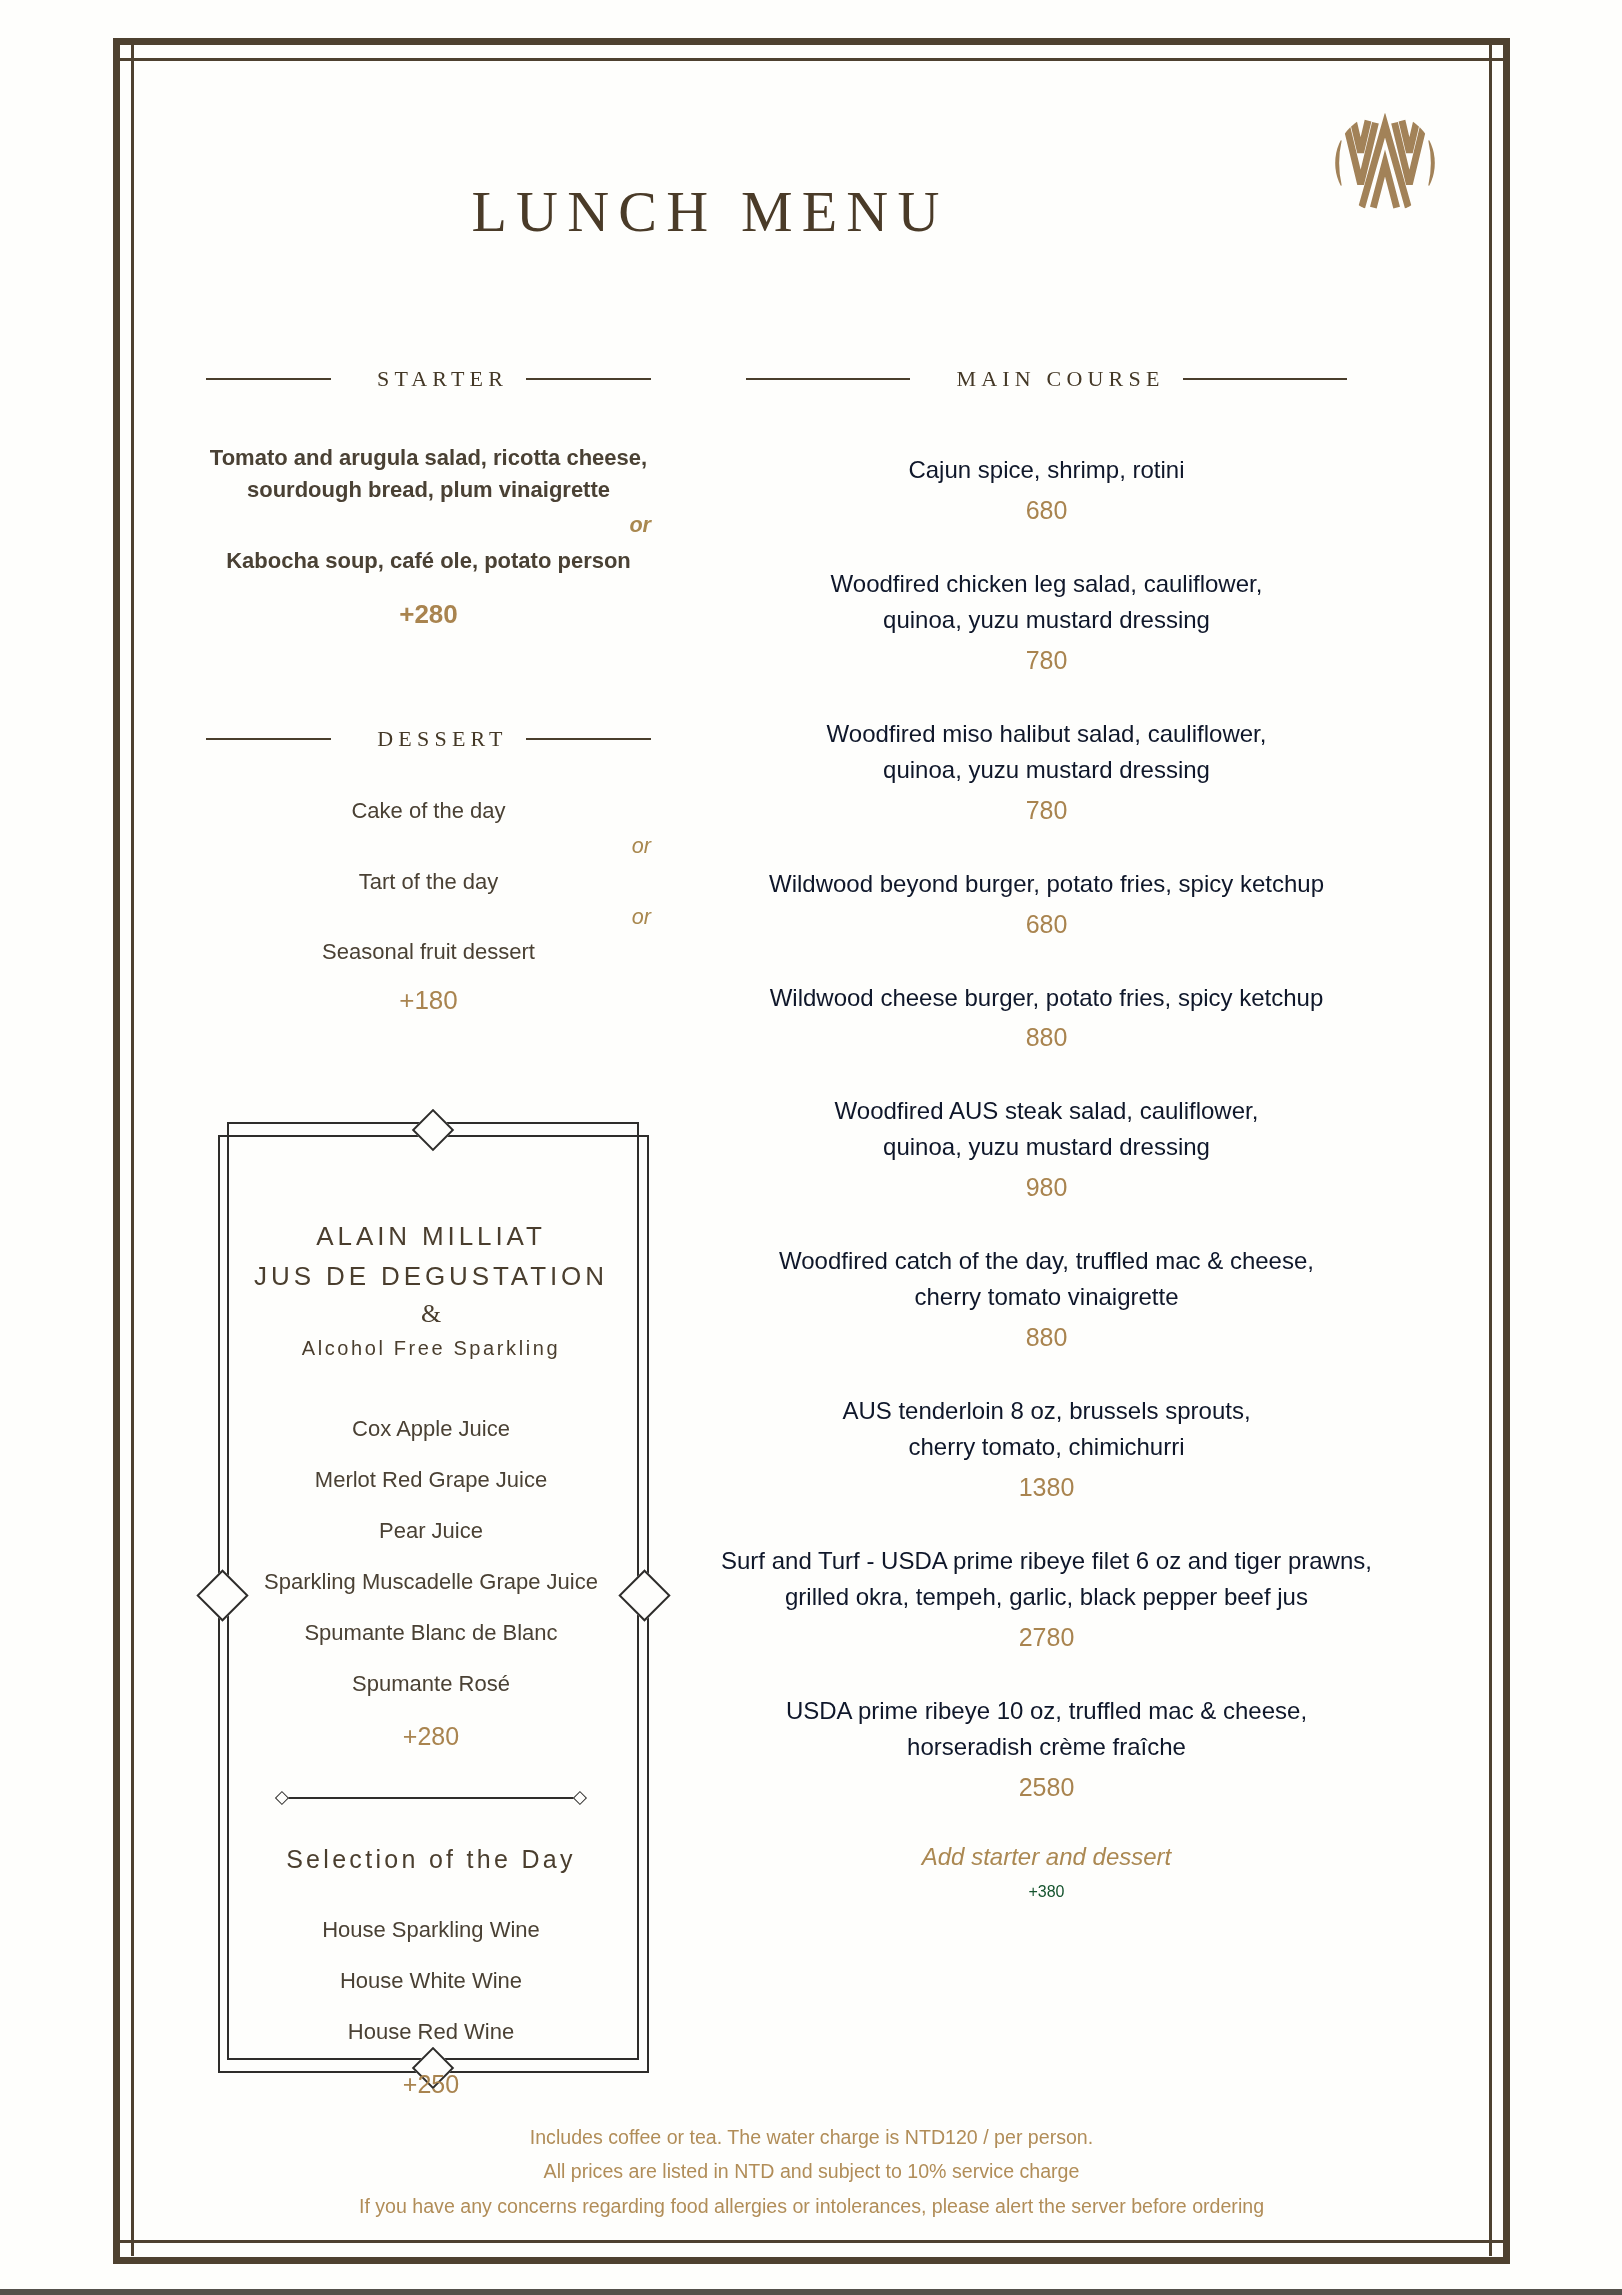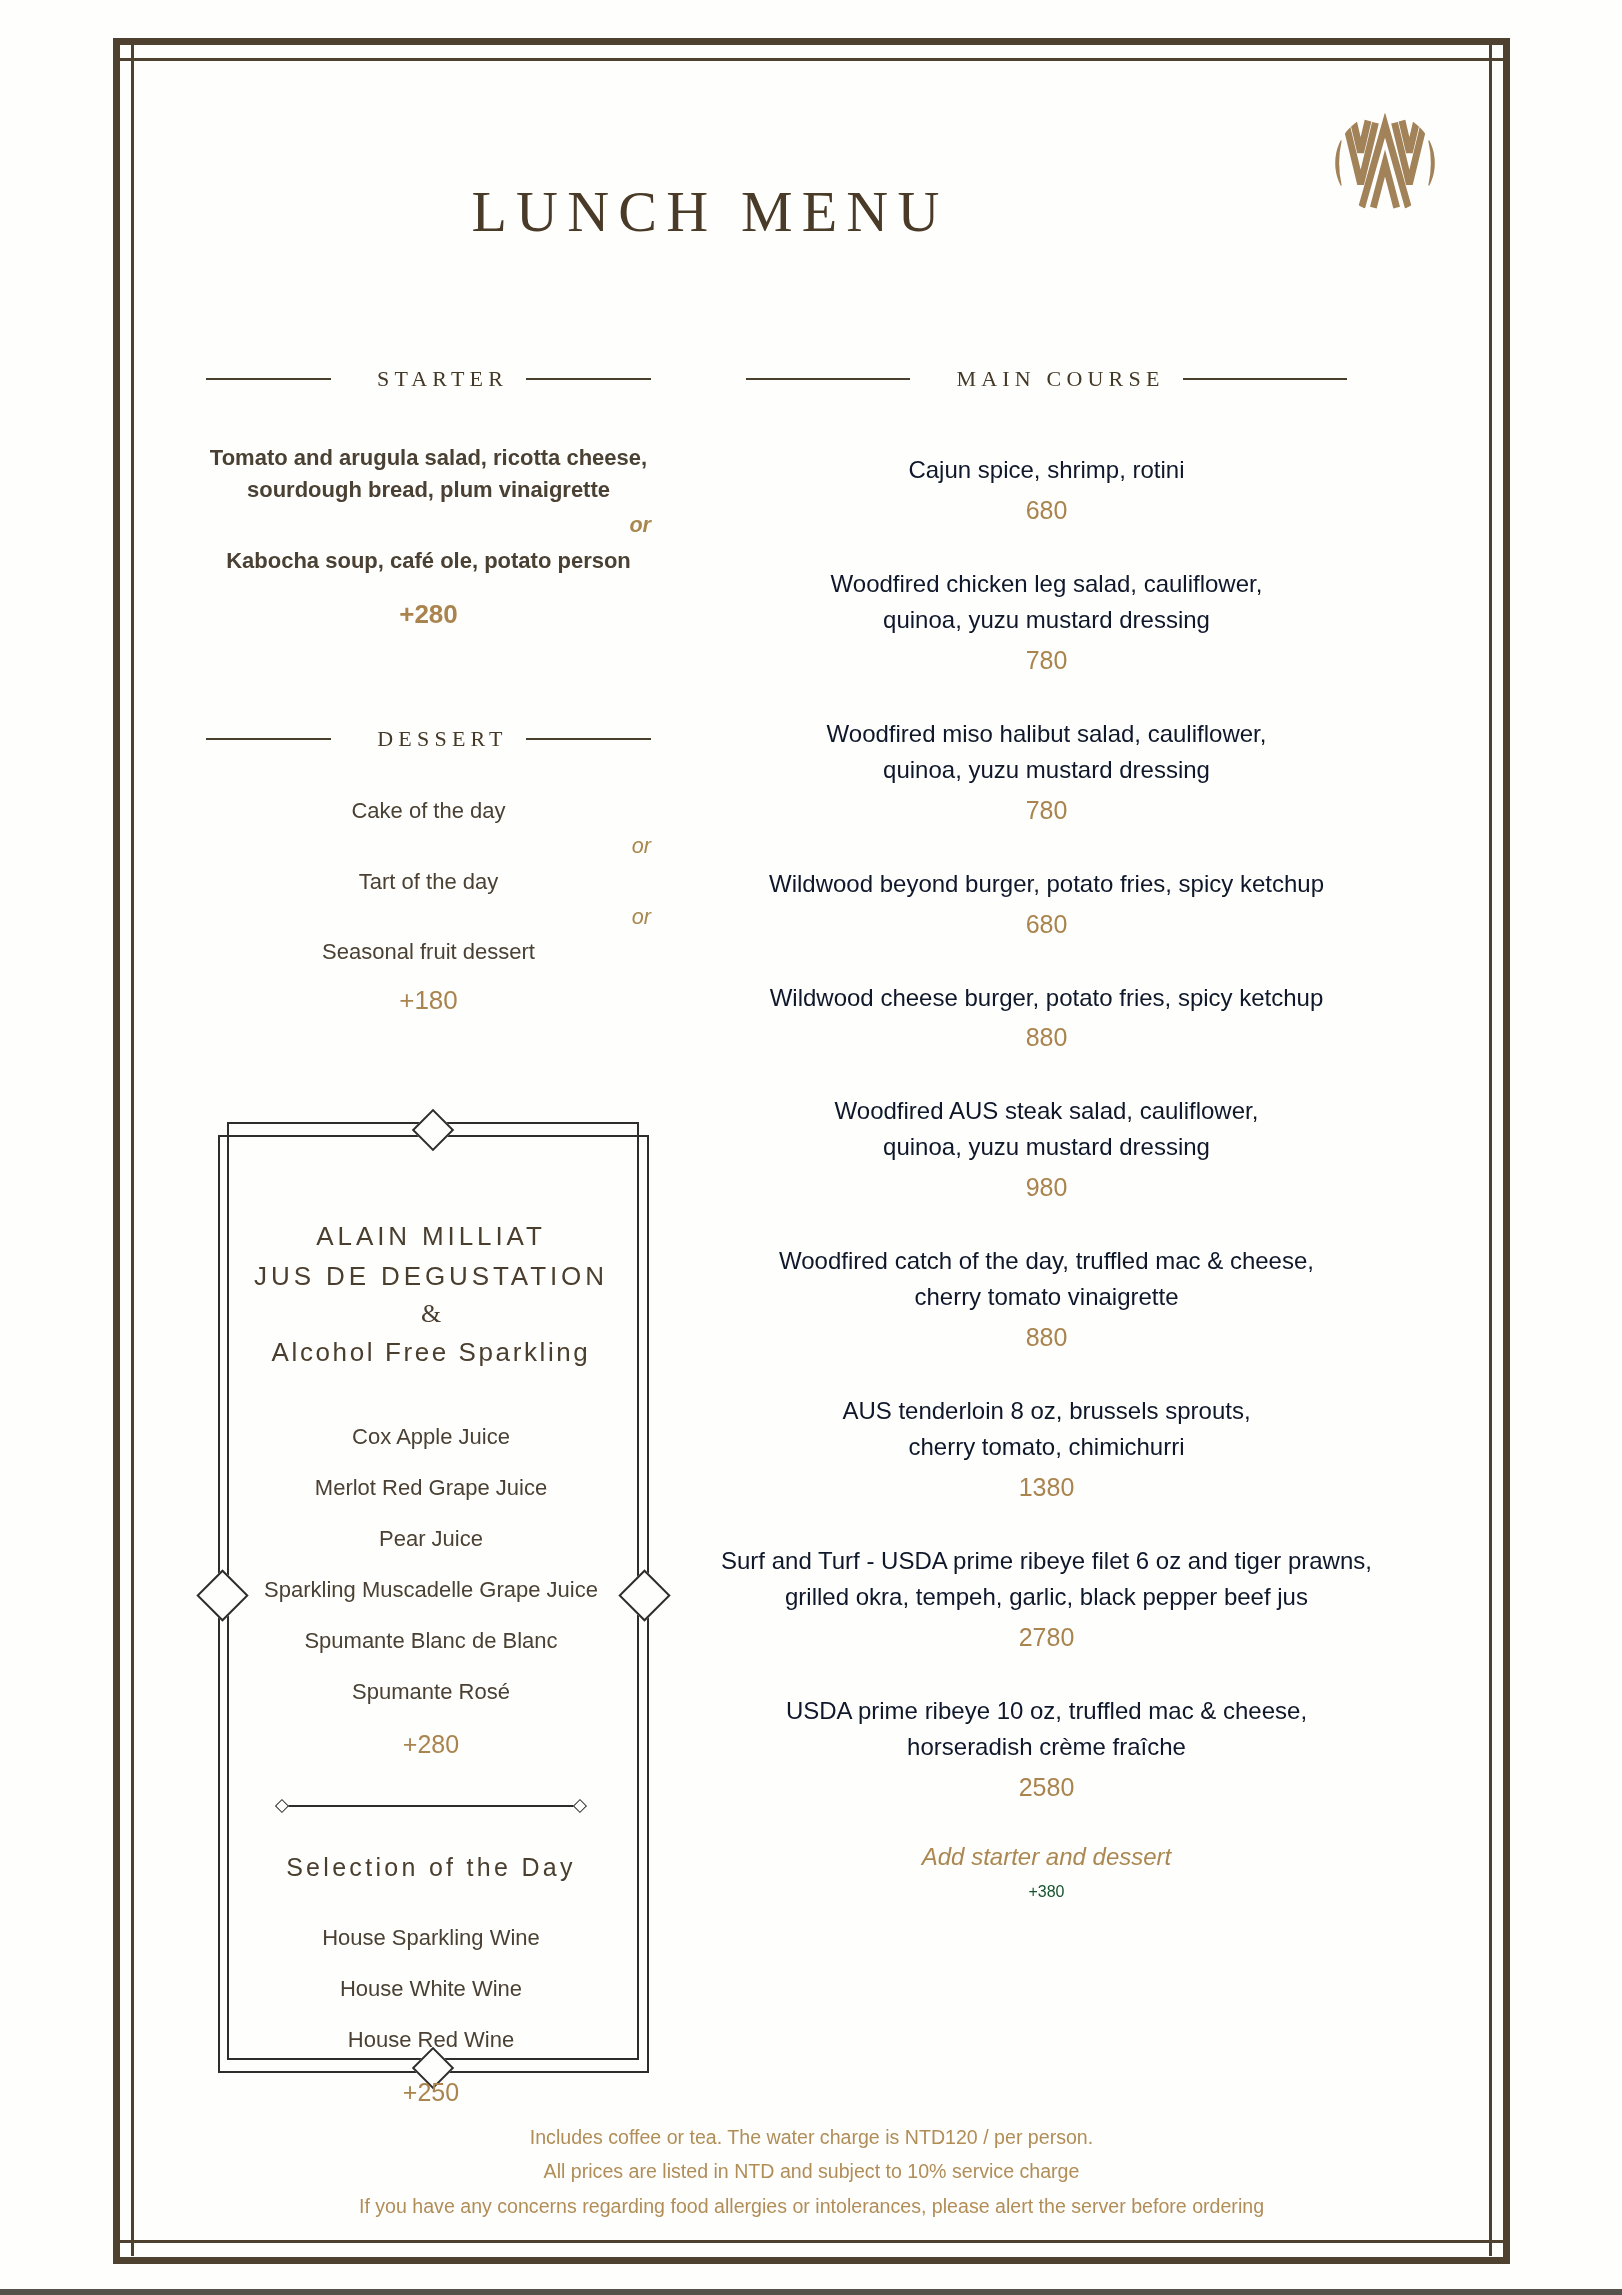--- a/index.html
+++ b/index.html
@@ -42,21 +42,21 @@
   .rectB{left:218px;top:1135px;width:427px;height:934px;}
   .bev-diamond{position:absolute;background:#fefefc;border:2px solid #2e2d2b;
         transform:rotate(45deg);}
   .d-top{width:26px;height:26px;left:418px;top:1115px;}
   .d-bottom{width:26px;height:26px;left:418px;top:2053px;}
   .d-left{width:33px;height:33px;left:204px;top:1577px;}
   .d-right{width:33px;height:33px;left:626px;top:1577px;}
   .bev-content{position:absolute;left:227px;top:1192px;width:408px;text-align:center;margin-top:24px;}
   .bev-h1{font-size:26px;letter-spacing:3.9px;color:#4a3e2e;line-height:1.55;}
   .bev-amp{font-family:"Liberation Serif",serif;font-size:26px;color:#4a3e2e;line-height:1.3;}
-  .bev-h2{font-size:26px;letter-spacing:2.6px;color:#4a3e2e;margin-top:6.5px;}
+  .bev-h2{font-size:20px;letter-spacing:2.6px;color:#4a3e2e;margin-top:6.5px;}
   .bev-list{margin-top:56px;}
   .bev-item{font-size:22px;color:#4a4134;margin-bottom:25px;}
   .bev-price{font-size:25px;color:#a9844f;margin-top:3.9px;}
   .bev-divider{display:flex;align-items:center;justify-content:center;margin:42px auto 0;width:308px;}
   .bev-divider .dl{flex:1;height:2px;background:#2e2d2b;}
   .mini-d{width:7.9px;height:7.9px;border:1.3px solid #2e2d2b;transform:rotate(45deg);background:#fefefc;}
   .sel-head{font-size:25px;letter-spacing:3.3px;color:#4a3e2e;margin-top:42px;}
   .wine-list{margin-top:43px;}
   
   .footer{position:absolute;left:144px;right:144px;top:2120px;text-align:center;

